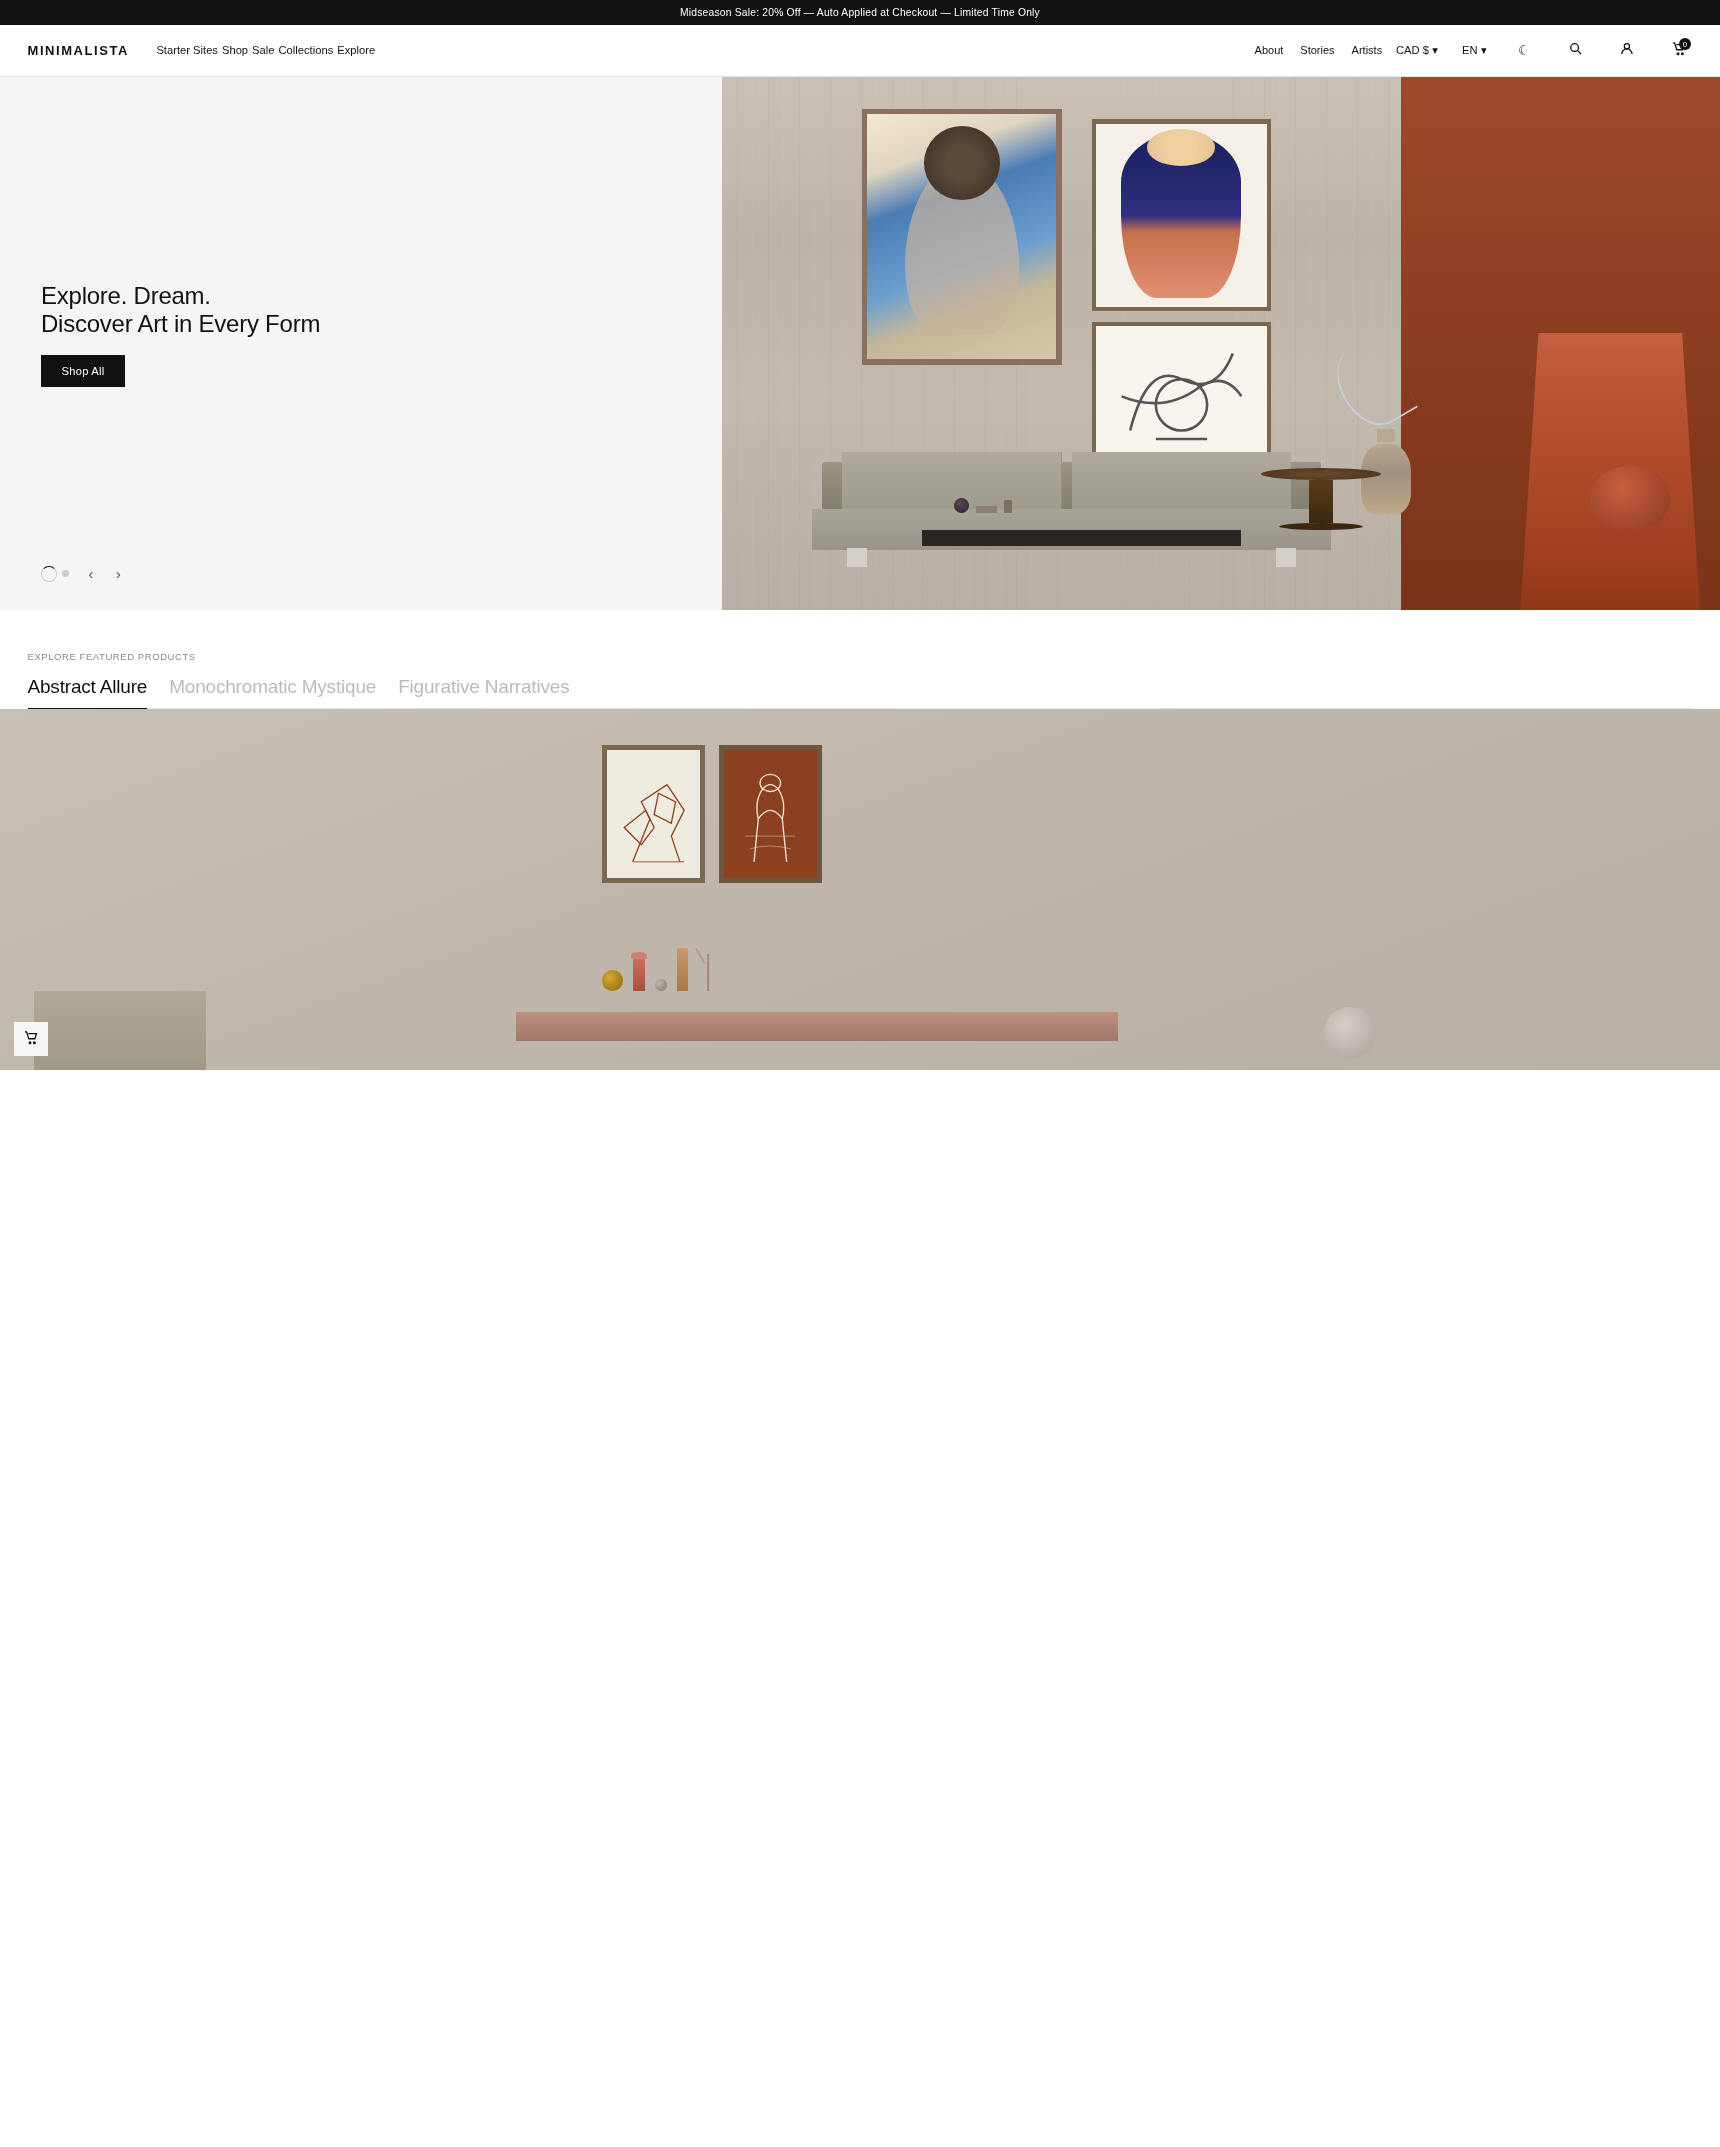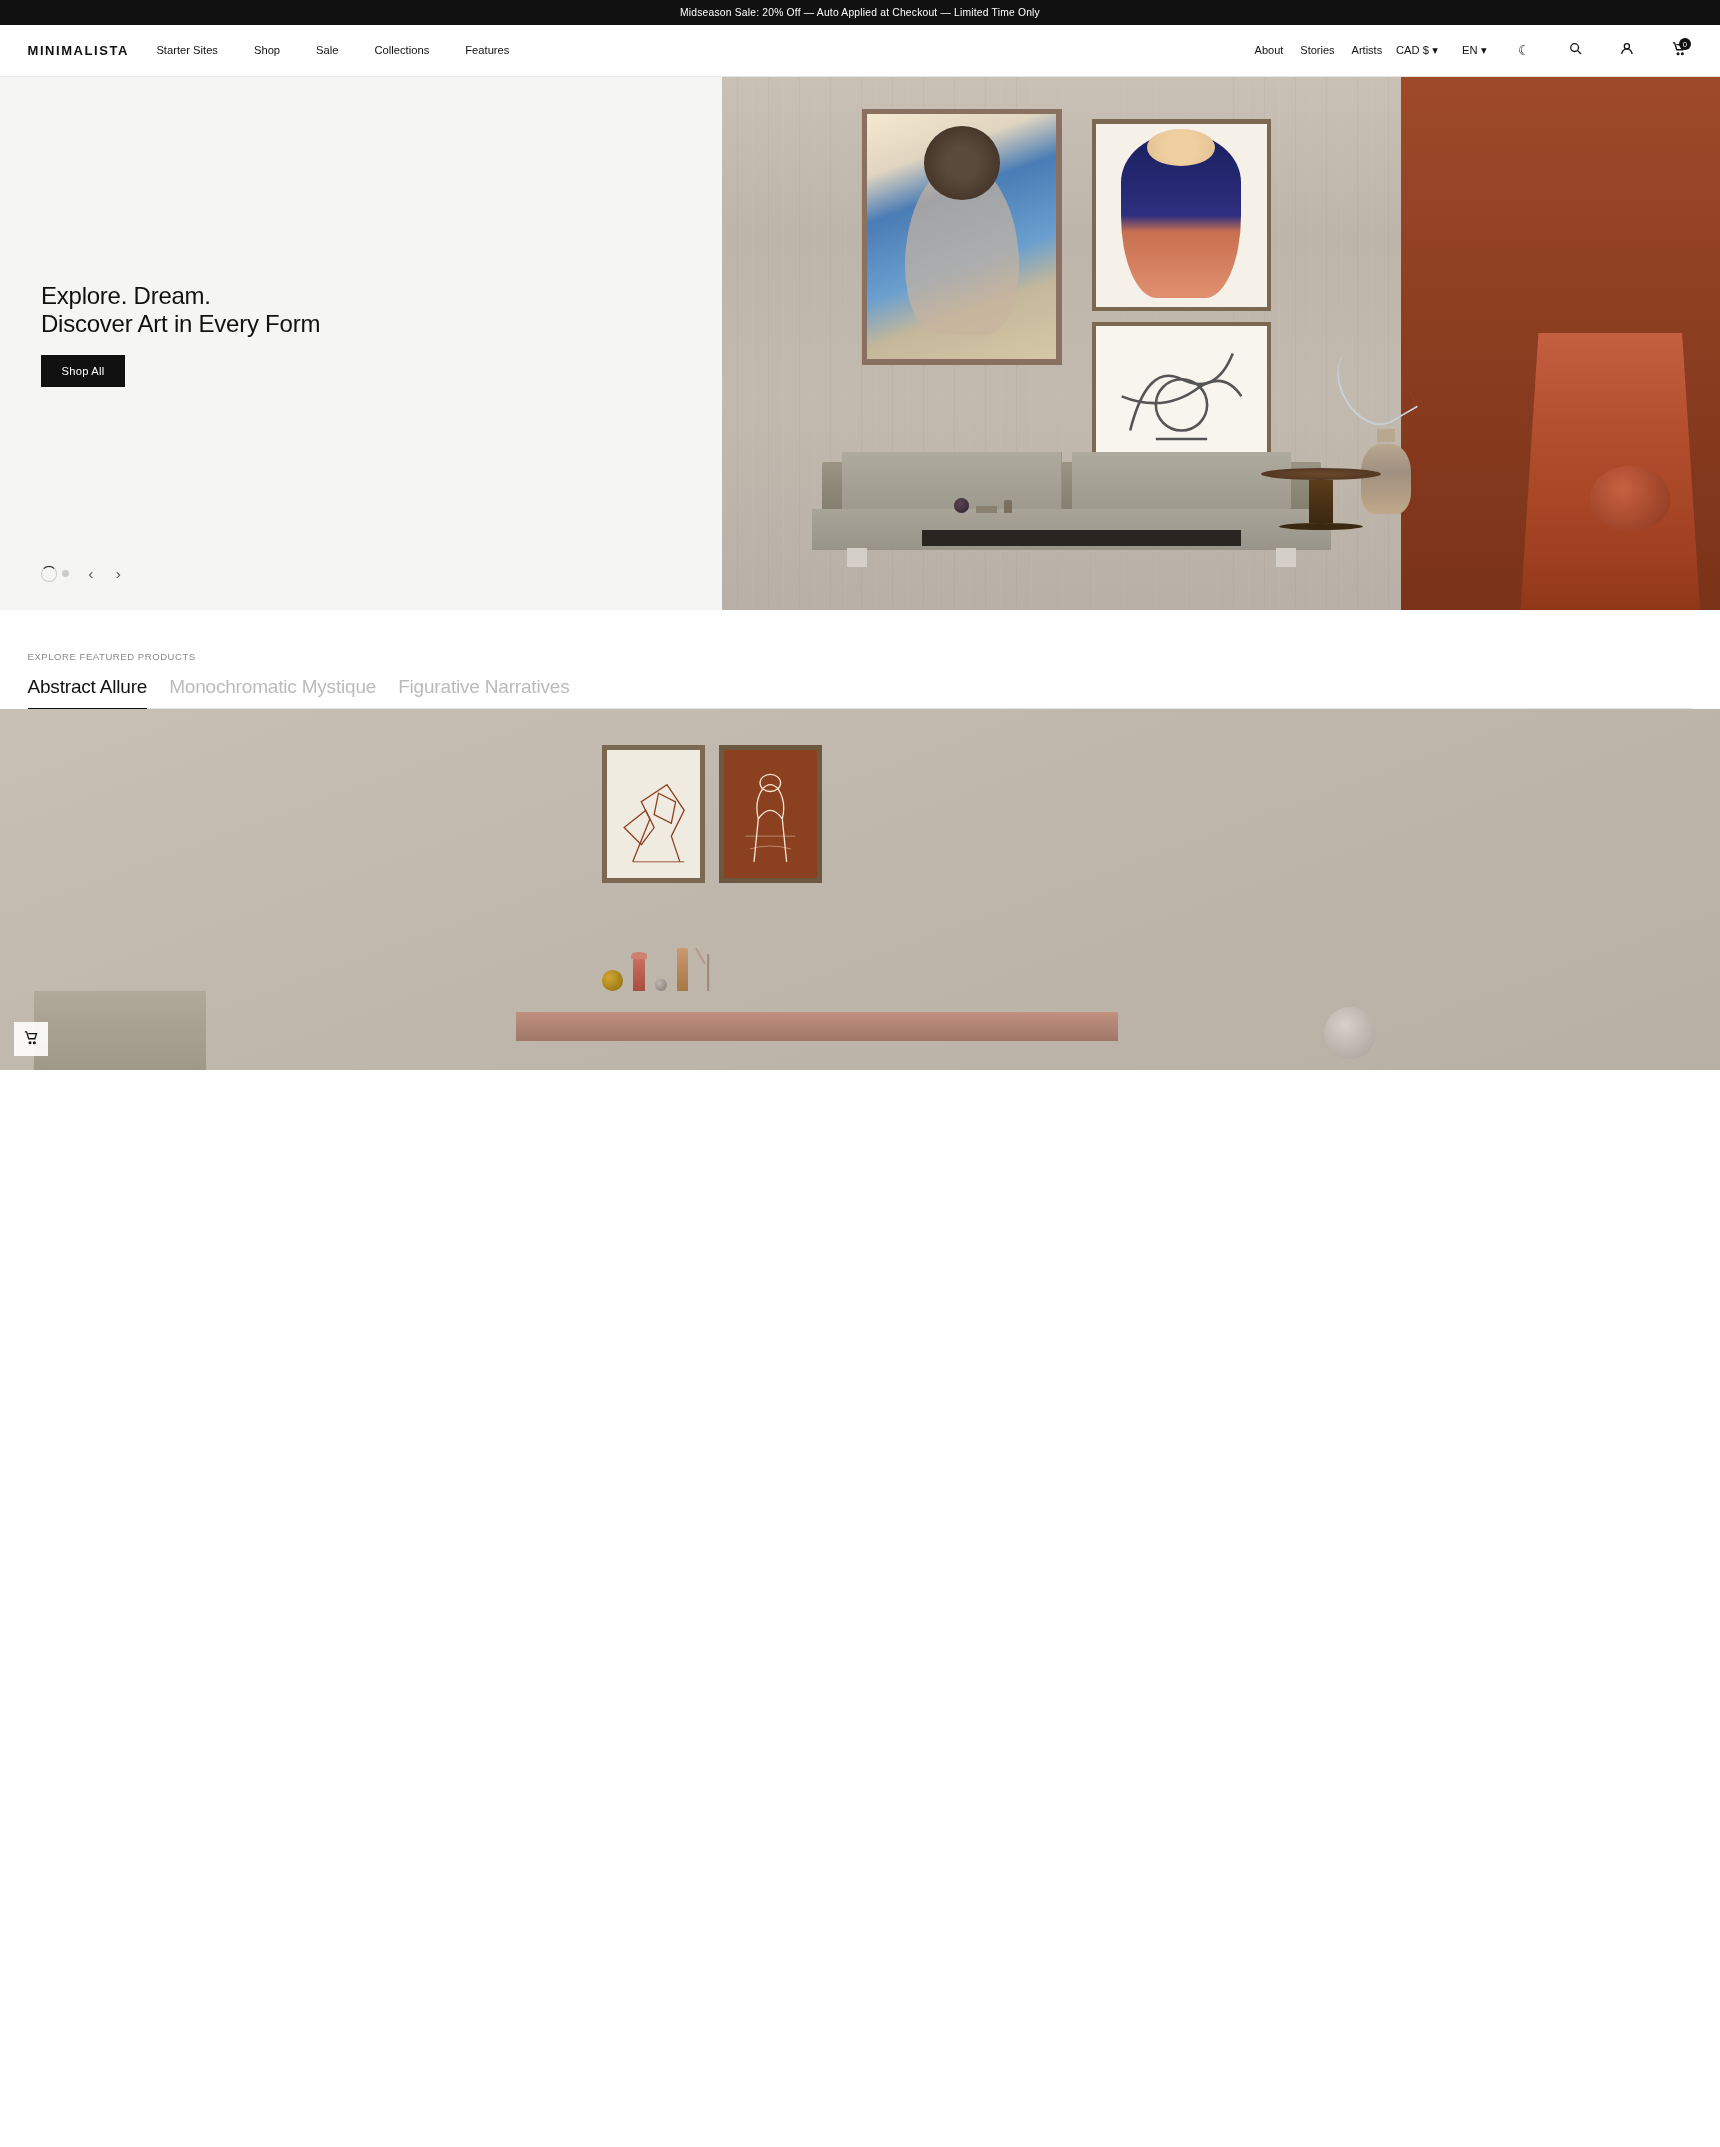--- a/index.html
+++ b/index.html
@@ -35,21 +35,21 @@
     .logo {
       font-size: 13px;
       font-weight: 600;
       letter-spacing: 0.12em;
       text-transform: uppercase;
       white-space: nowrap;
     }
     .nav-links {
       display: flex;
       align-items: center;
-      gap: 36px;
+      gap: 4px;
     }
     .nav-link {
       font-size: 11.2px;
       color: #111;
       text-decoration: none;
       cursor: pointer;
       white-space: nowrap;
     }
     .header-right {
       display: flex;
@@ -778,21 +778,21 @@
 </div>
 
 <header class="header">
   <div class="header-left">
     <div class="logo">MINIMALISTA</div>
     <nav class="nav-links">
       <a class="nav-link">Starter Sites</a>
       <a class="nav-link">Shop</a>
       <a class="nav-link">Sale</a>
       <a class="nav-link">Collections</a>
-      <a class="nav-link">Features</a>
+      <a class="nav-link">Explore</a>
     </nav>
   </div>
 
   <div class="header-right">
     <nav class="header-right-links">
       <a class="header-right-link">About</a>
       <a class="header-right-link">Stories</a>
       <a class="header-right-link">Artists</a>
     </nav>
     <div class="header-icons">

